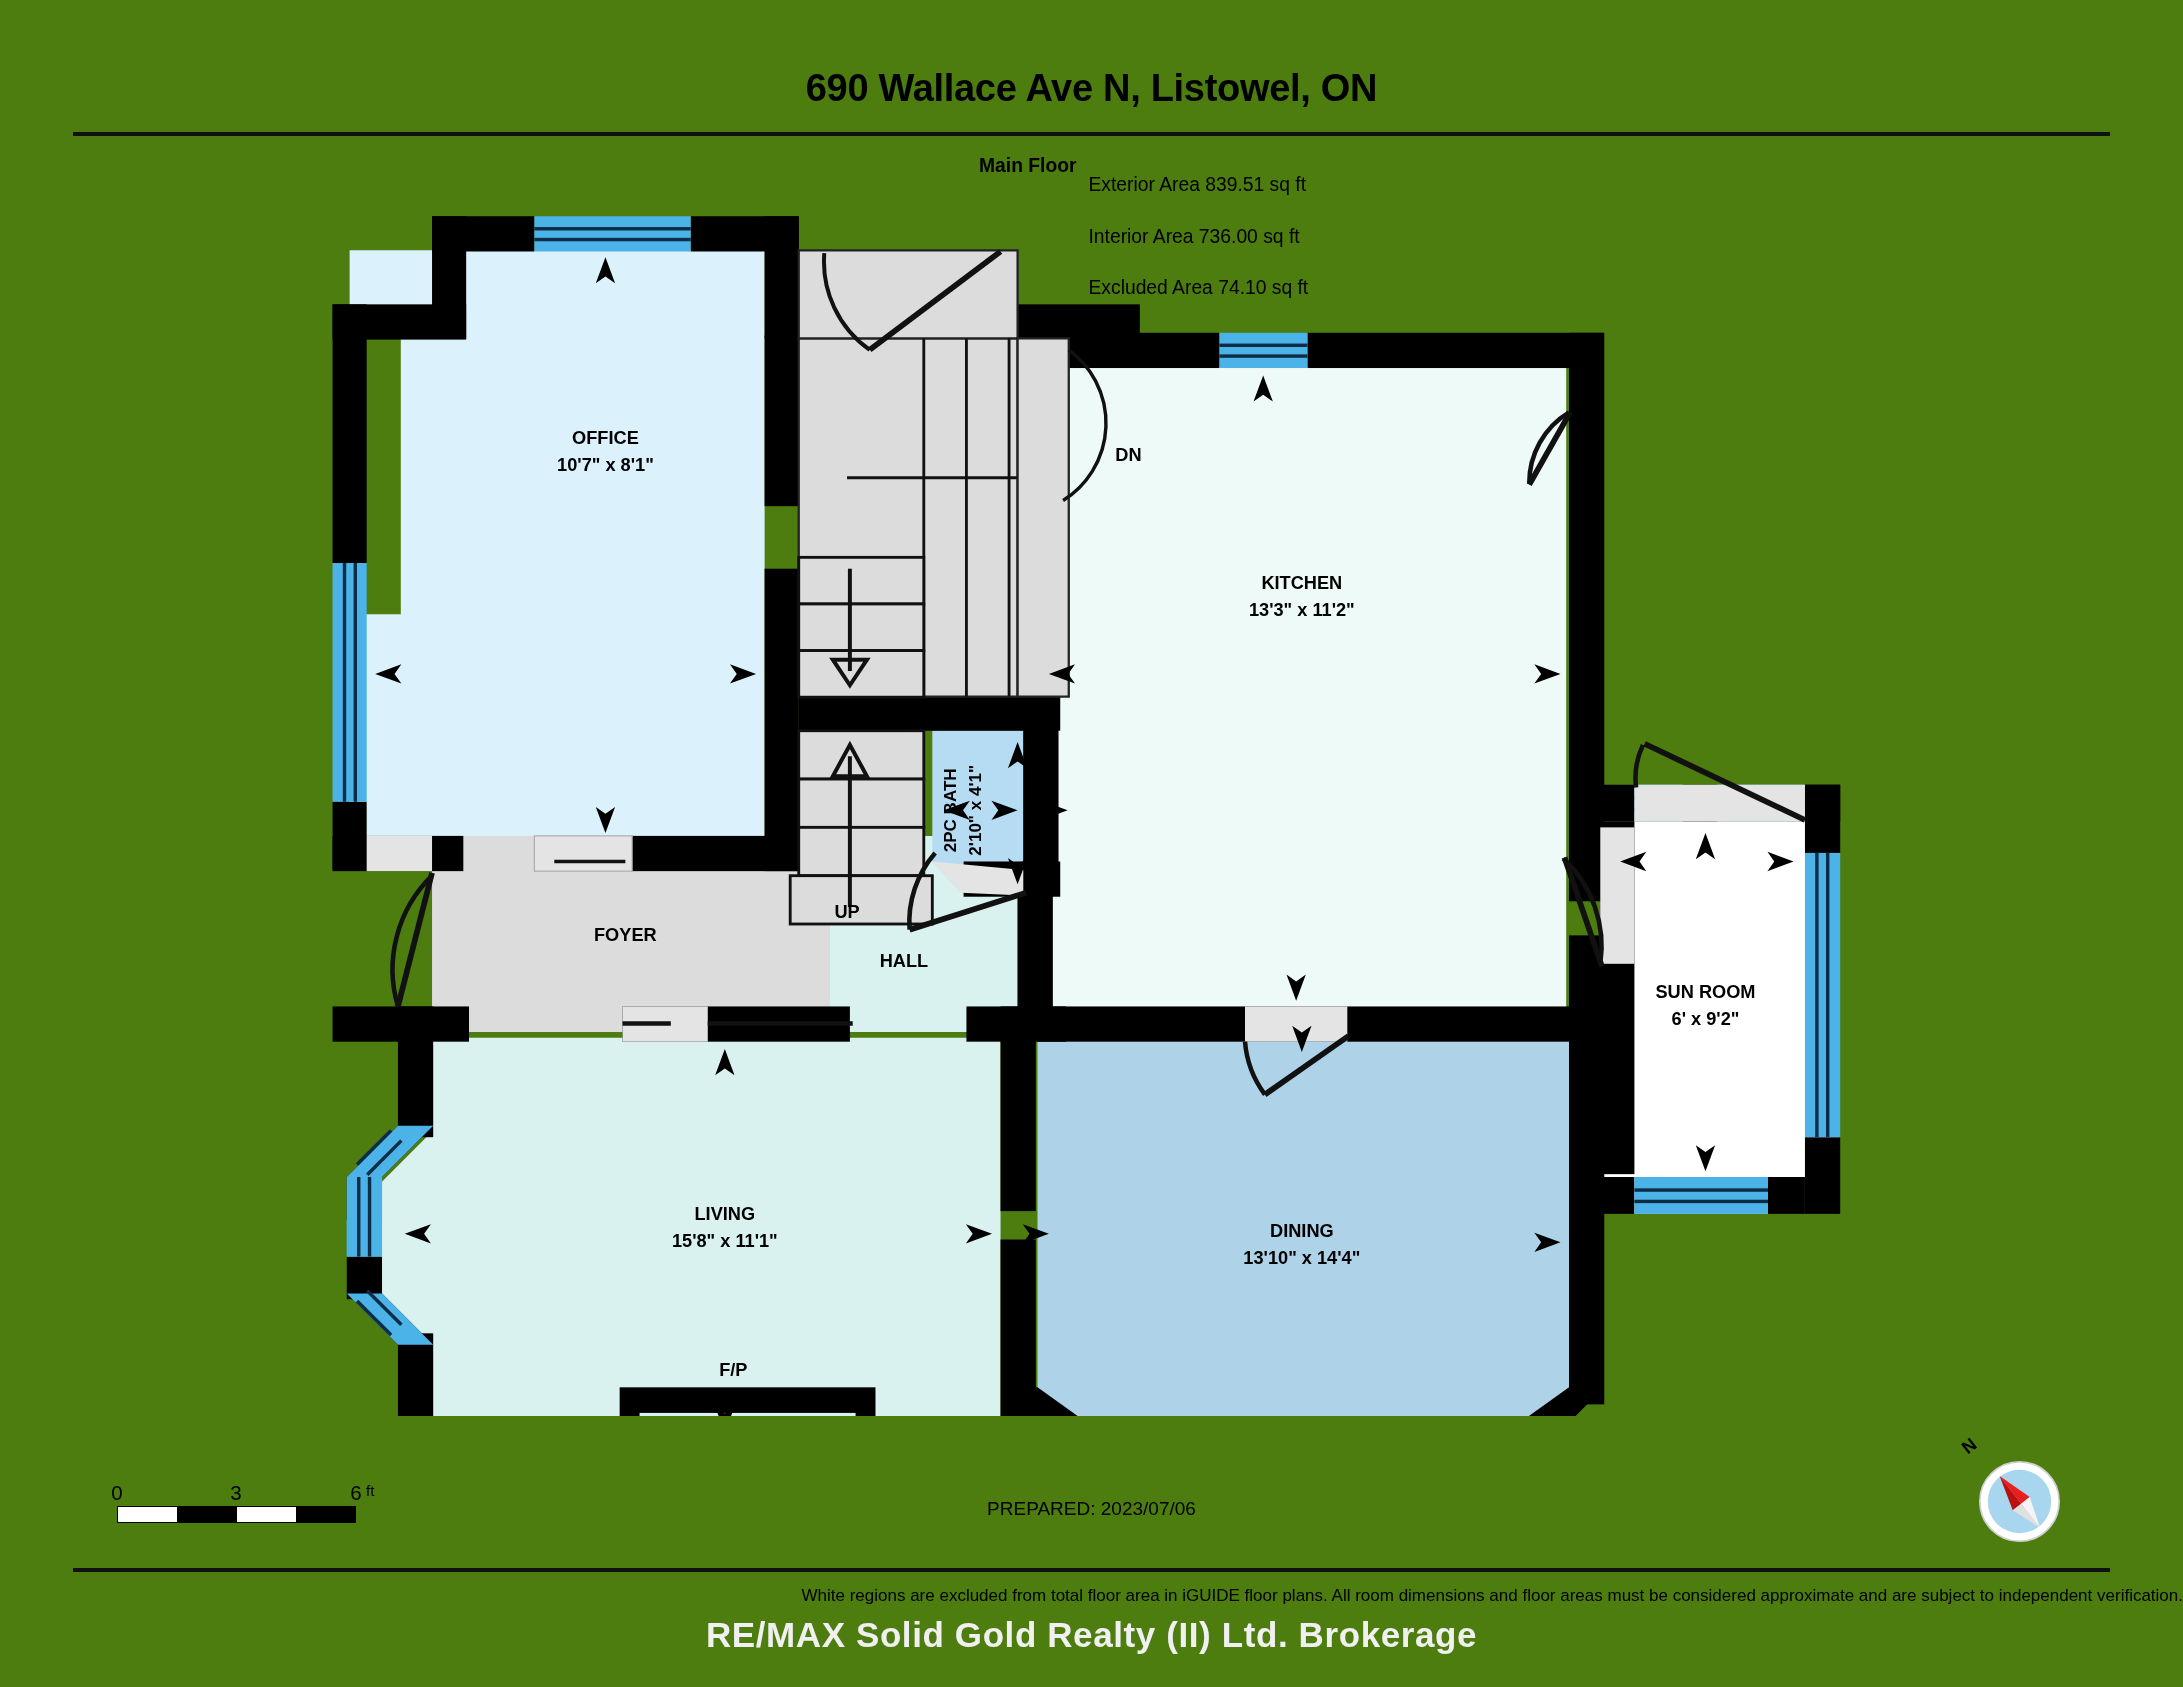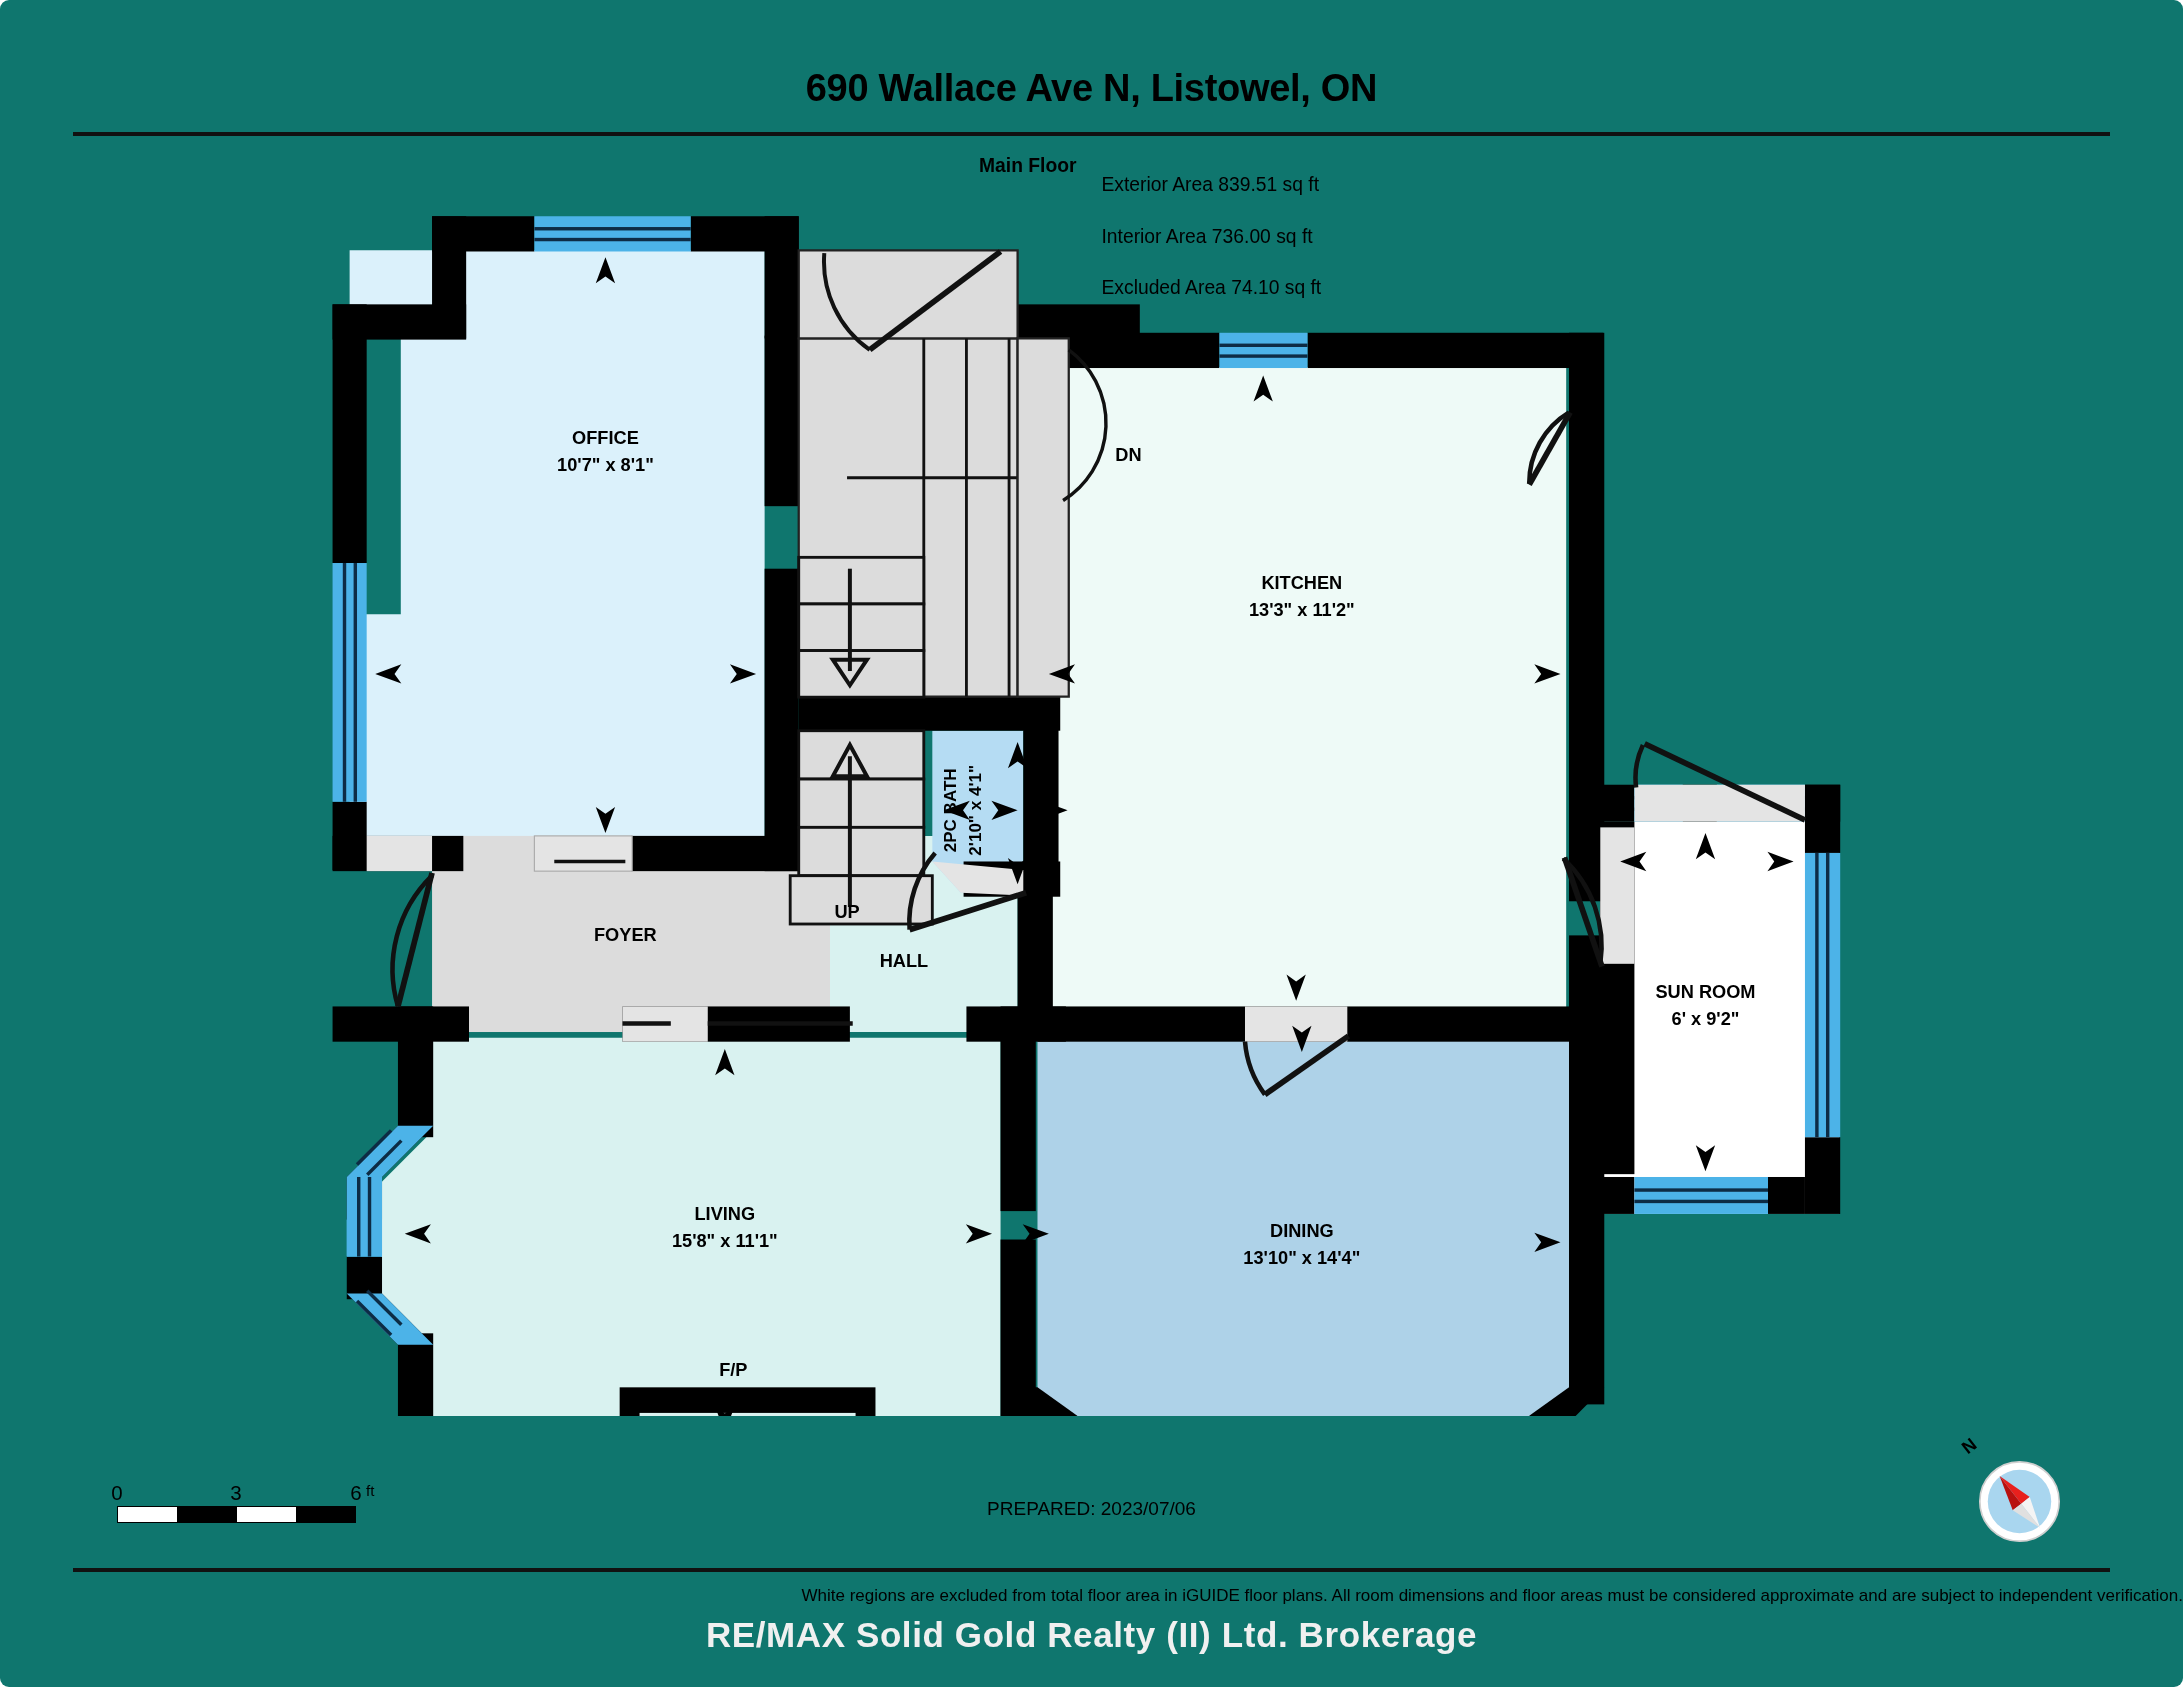--- a/index.html
+++ b/index.html
@@ -4,35 +4,35 @@
 <title>690 Wallace Ave N, Listowel, ON — Main Floor</title>
 <style>
   html,body{margin:0;padding:0;background:#ffffff;}
   body{
     width:2183px;height:1687px;
     font-family:"Liberation Sans","DejaVu Sans",sans-serif;
     color:#000;
     position:relative;
     overflow:hidden;
   }
-  .page{position:absolute;inset:0;background:#0f766e;border-radius:9px;}
+  .page{position:absolute;inset:0;background:#4d7c0f;}
 
   
   .title{
     position:absolute;top:67px;left:0;width:100%;
     text-align:center;font-size:38px;font-weight:bold;
     letter-spacing:-0.3px;
   }
   .rule-top{
     position:absolute;left:73px;right:73px;top:132px;
     height:4px;background:#111;
   }
   .summary{
     position:absolute;top:154px;left:979px;
-    display:flex;gap:25px;align-items:flex-start;
+    display:flex;gap:12px;align-items:flex-start;
   }
   .summary .floor-label{font-size:19.3px;font-weight:bold;white-space:nowrap;padding-top:0.6px;}
   .summary .areas{display:flex;flex-direction:column;gap:9.7px;}
   .summary .areas div{font-size:19.3px;white-space:nowrap;margin-top:20px;}
 
   
   .plan{position:absolute;left:0;top:216px;width:2183px;height:1200px;}
 
   
   .scalebar{position:absolute;left:117px;top:1481px;width:244px;}

